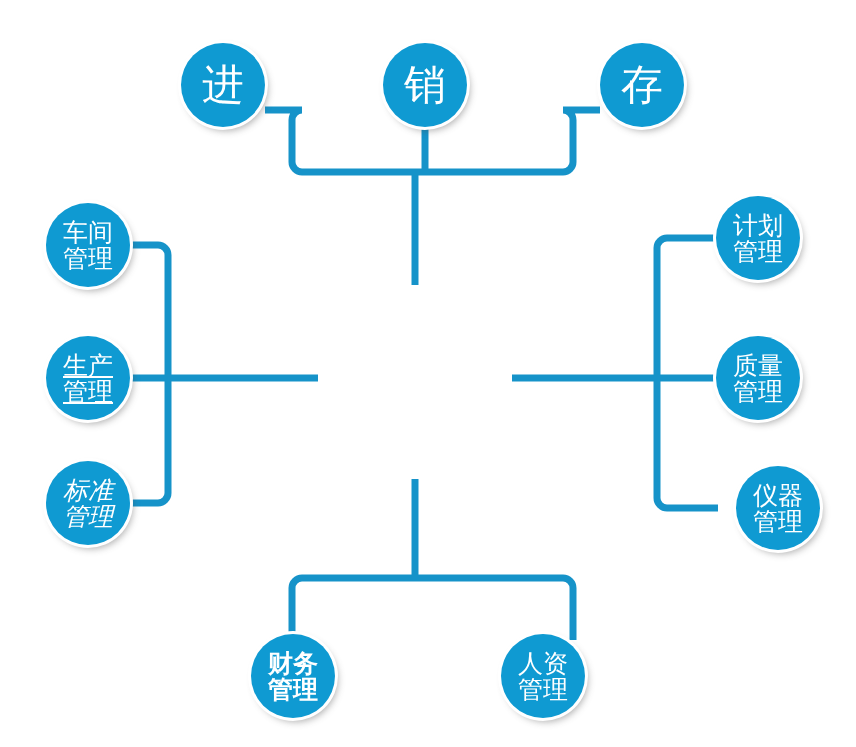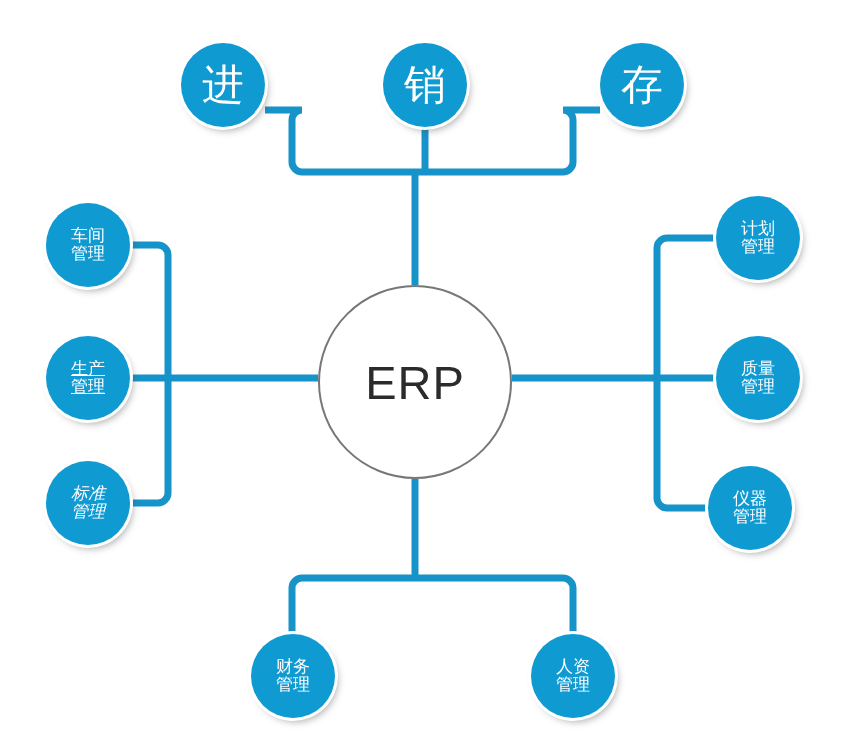--- a/index.html
+++ b/index.html
@@ -35,21 +35,21 @@
     justify-content: center;
     color: #ffffff;
     text-align: center;
     line-height: 1.06;
     box-sizing: border-box;
     user-select: none;
   }
   .node-leaf {
     width: 84px;
     height: 84px;
-    font-size: 17px;
+    font-size: 25px;
   }
   .node-top {
     width: 84px;
     height: 84px;
     font-size: 42px;
     letter-spacing: 0px;
   }
   .node-line {
     display: block;
     white-space: nowrap;
@@ -129,42 +129,39 @@
   <div class="node node-leaf" style="left:46px; top:336px;text-decoration:underline;">
     <span class="node-line">生产</span>
     <span class="node-line">管理</span>
   </div>
 
   <div class="node node-leaf" style="left:46px; top:461px;font-style:italic;">
     <span class="node-line">标准</span>
     <span class="node-line">管理</span>
   </div>
 
-  <div class="node node-leaf" style="left:716px; top:196px;font-family:Liberation Serif, serif;">
+  <div class="node node-leaf" style="left:716px; top:196px;">
     <span class="node-line">计划</span>
     <span class="node-line">管理</span>
   </div>
 
   <div class="node node-leaf" style="left:716px; top:336px;justify-content:center;">
     <span class="node-line">质量</span>
     <span class="node-line">管理</span>
   </div>
 
-  <div class="node node-leaf" style="left:708px; top:466px;">
+  <div class="node node-leaf" style="left:736px; top:466px;">
     <span class="node-line">仪器</span>
     <span class="node-line">管理</span>
   </div>
 
-  <div class="node node-leaf" style="left:251px; top:634px;">
+  <div class="node node-leaf" style="left:251px; top:634px;font-weight:bold;">
     <span class="node-line">财务</span>
     <span class="node-line">管理</span>
   </div>
 
-  <div class="node node-leaf" style="left:531px; top:634px;">
+  <div class="node node-leaf" style="left:501px; top:634px;">
     <span class="node-line">人资</span>
     <span class="node-line">管理</span>
   </div>
 
-  <div id="center-node">
-    <span>ERP</span>
-  </div>
 
 </div>
 
 </body></html>

